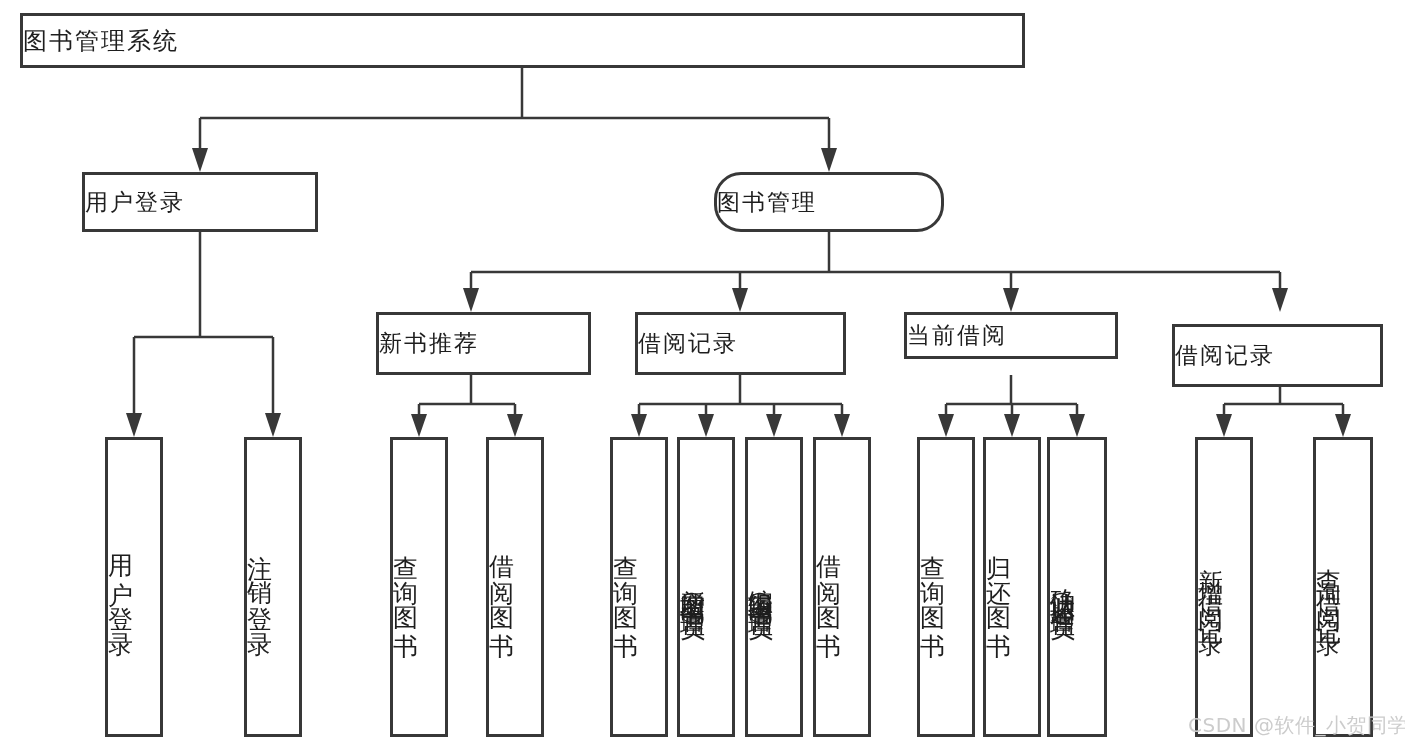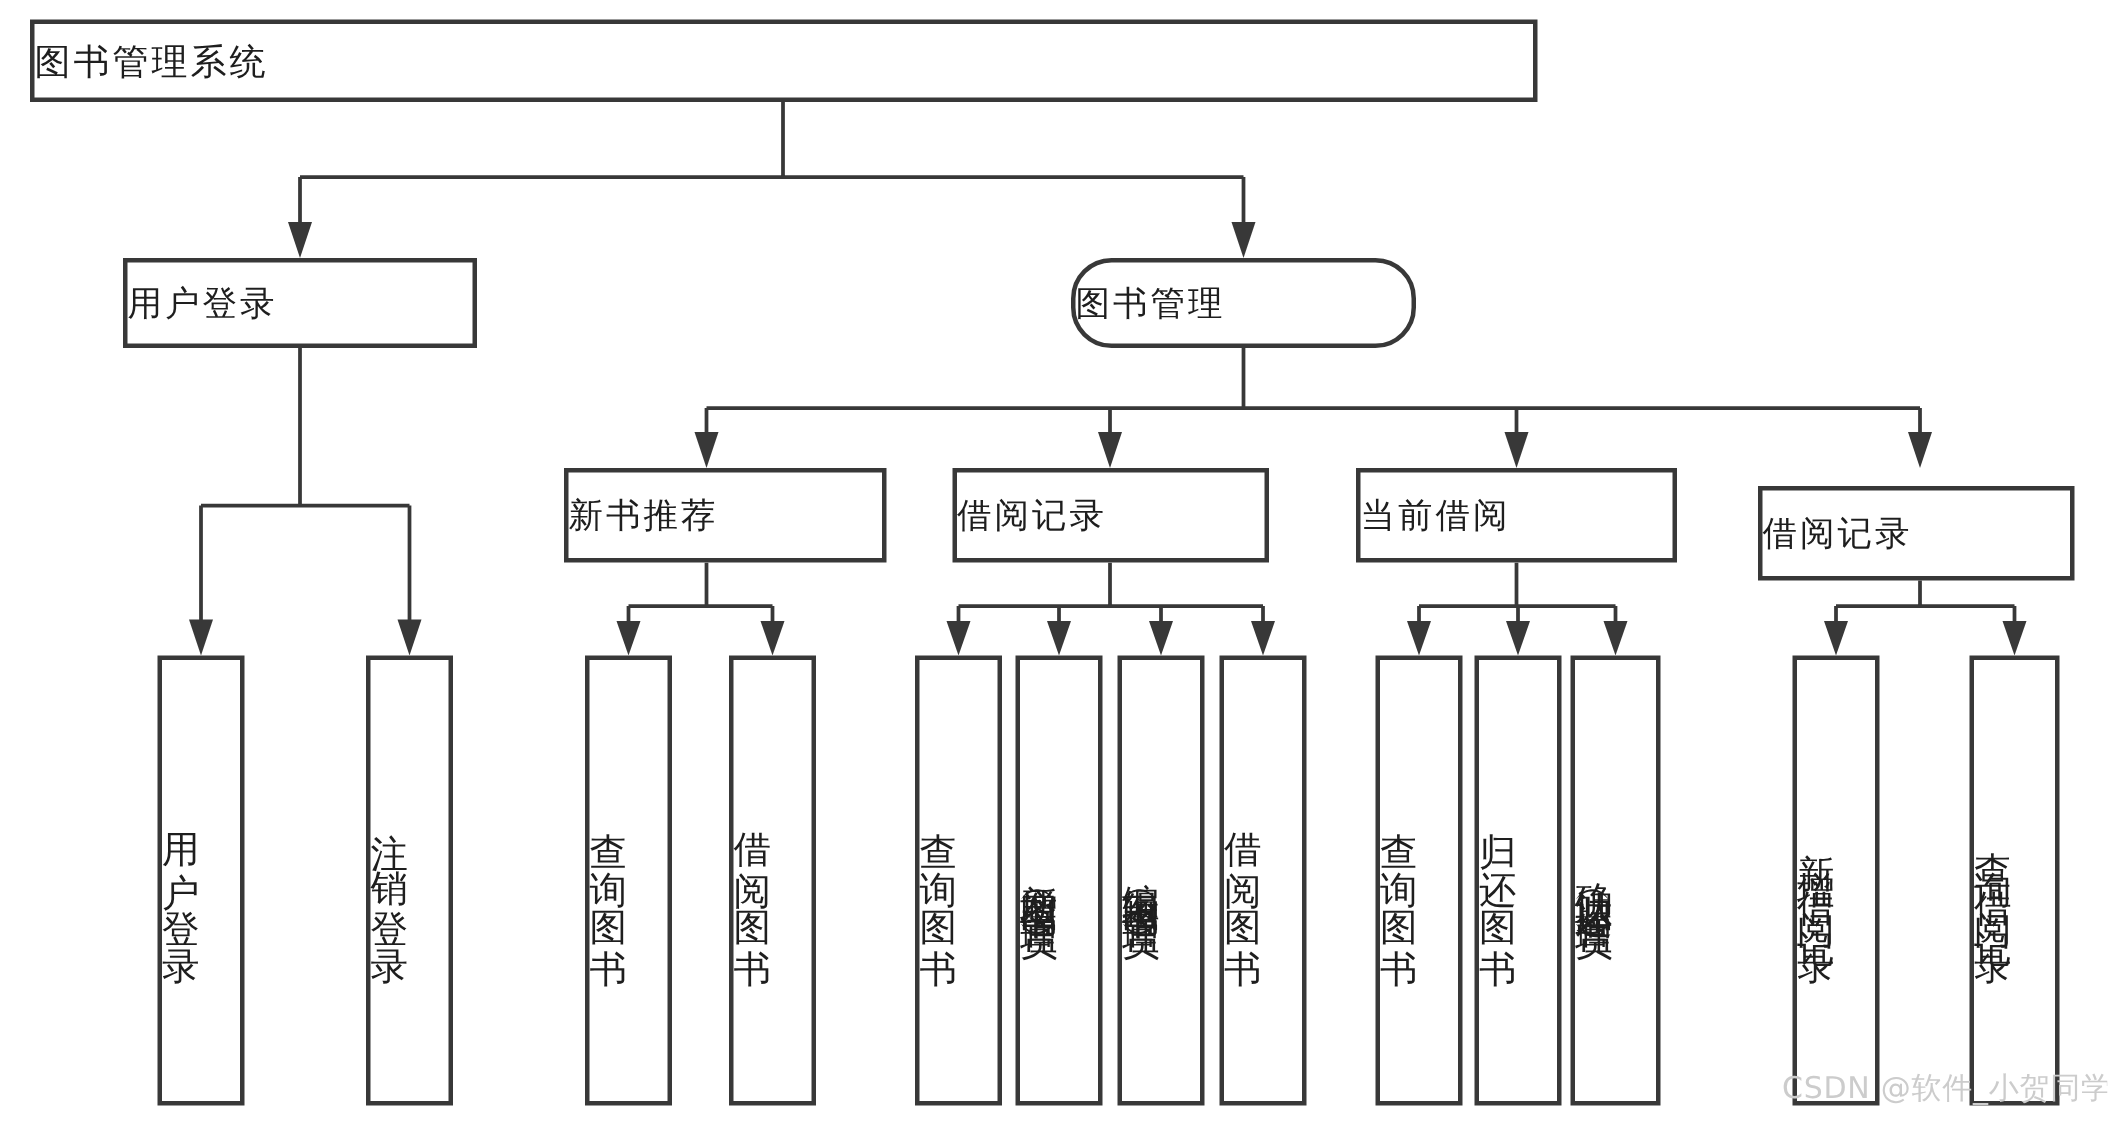--- a/index.html
+++ b/index.html
@@ -117,21 +117,21 @@
   <div class="node" style="left:714px; top:172px; width:230px; height:60px;border-radius:27px;">
     <span class="h-label">图书管理</span>
   </div>
 
   <div class="node" style="left:376px; top:312px; width:215px; height:63px;">
     <span class="h-label">新书推荐</span>
   </div>
   <div class="node" style="left:635px; top:312px; width:211px; height:63px;">
     <span class="h-label">借阅记录</span>
   </div>
-  <div class="node" style="left:904px; top:312px; width:214px; height:63px;">
+  <div class="node" style="left:904px; top:312px; width:214px; height:47px;">
     <span class="h-label">当前借阅</span>
   </div>
   <div class="node" style="left:1172px; top:324px; width:211px; height:63px;">
     <span class="h-label">借阅记录</span>
   </div>
 
   <div class="node leaf sp4" style="left:105px;">
     <span class="v-label">用户登录</span>
   </div>
   <div class="node leaf sp4" style="left:244px;">

